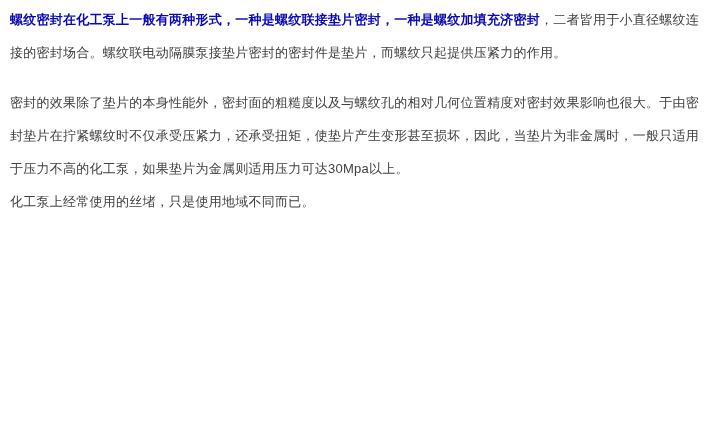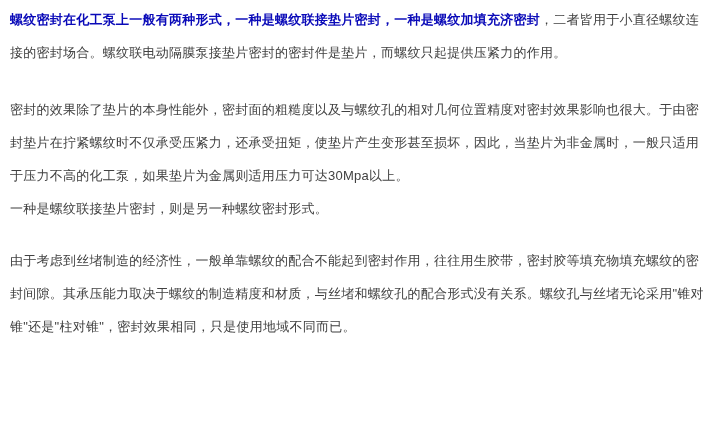--- a/index.html
+++ b/index.html
@@ -21,31 +21,30 @@
     line-height: 33px;
     letter-spacing: 0.25px;
     color: var(--text-color, #414141);
     word-break: break-all;
     text-align: left;
   }
   .article p {
     margin: 0;
   }
   .article p.gap-md {
-    margin-top: 24px;
+    margin-top: 17px;
   }
   .article p.gap-lg {
     margin-top: 19px;
   }
   .lead-bold {
     font-weight: bold;
     color: var(--accent-color, #0a0ab8);
   }
 </style>
 </head>
 <body style="background: rgb(255, 255, 255);">
 
 <div class="article">
   <p><span class="lead-bold">螺纹密封在化工泵上一般有两种形式，一种是螺纹联接垫片密封，一种是螺纹加填充济密封</span><span>，二者皆用于小直径螺纹连接的密封场合。螺纹联电动隔膜泵接垫片密封的密封件是垫片，而螺纹只起提供压紧力的作用。</span></p>
   <p class="gap-md">密封的效果除了垫片的本身性能外，密封面的粗糙度以及与螺纹孔的相对几何位置精度对密封效果影响也很大。于由密封垫片在拧紧螺纹时不仅承受压紧力，还承受扭矩，使垫片产生变形甚至损坏，因此，当垫片为非金属时，一般只适用于压力不高的化工泵，如果垫片为金属则适用压力可达30Mpa以上。</p>
-  <p>一种是螺纹联接垫片密封，则是另一种螺纹密封形式。</p>
-  <p class="gap-lg">由于考虑到丝堵制造的经济性，一般单靠螺纹的配合不能起到密封作用，往往用生胶带，密封胶等填充物填充螺纹的密封间隙。其承压能力取决于螺纹的制造精度和材质，与丝堵和螺纹孔的配合形式没有关系。螺纹孔与丝堵无论采用"锥对锥"还是"柱对锥"，密封效果相同，只是使用地域不同而已。</p>
+  <p>化工泵上经常使用的丝堵，只是使用地域不同而已。</p>
 </div>
 
 </body></html>

